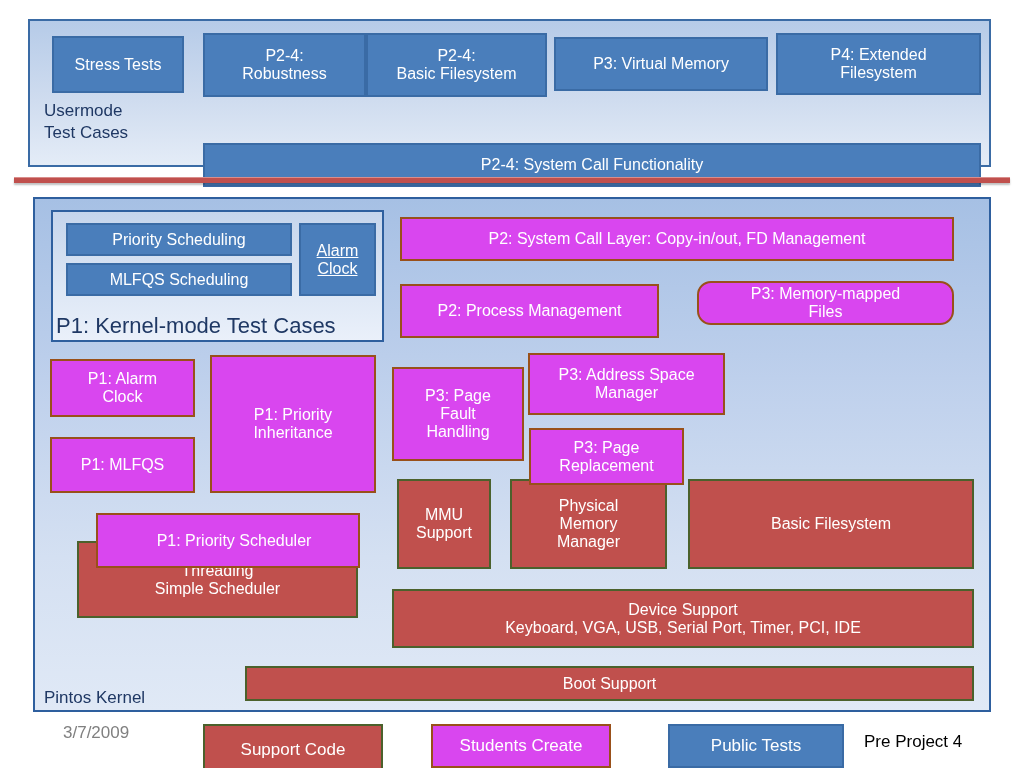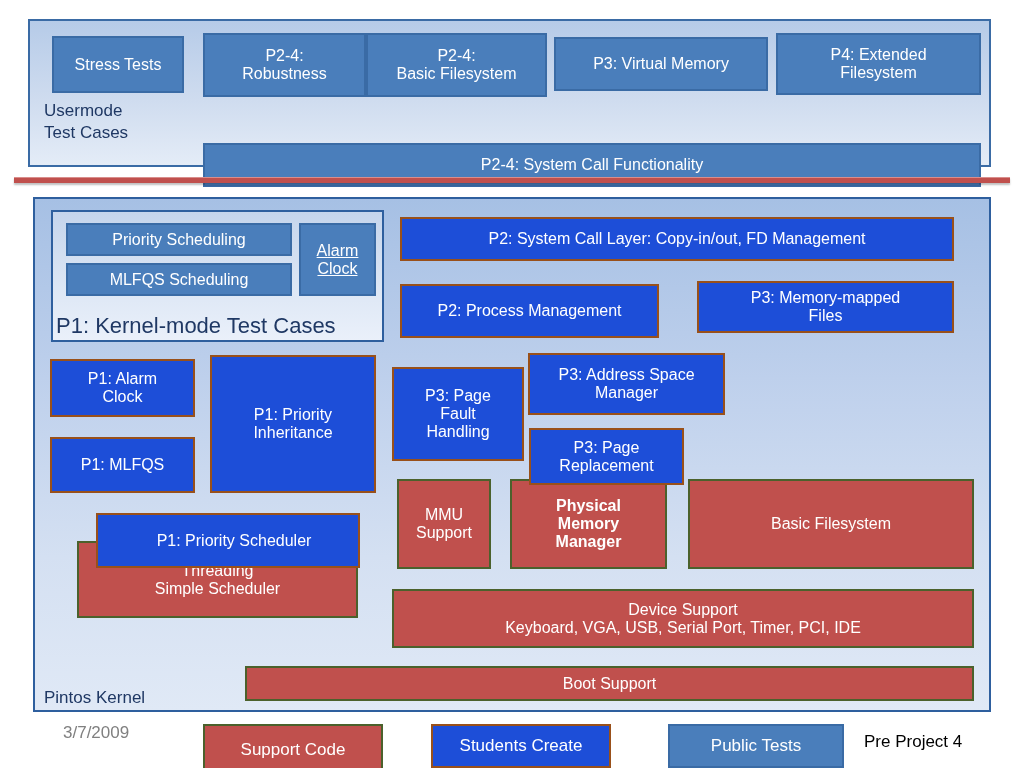--- a/index.html
+++ b/index.html
@@ -105,21 +105,21 @@
     position: absolute;
     left: 56px;
     top: 313px;
     color: #1f3864;
     font-size: 22px;
     text-align: left;
   }
 
   
   .orange {
-    background: #1d4ed8;
+    background: #d946ef;
     border: 2px solid #99501a;
     font-size: 16px;
   }
 
   
   .red {
     background: #c0504d;
     border: 2px solid #4b612c;
     font-size: 16px;
   }
@@ -183,42 +183,42 @@
 
 <div class="box blue" style="left:66px; top:263px; width:226px; height:33px;">MLFQS Scheduling</div>
 
 <div class="box blue" style="left:299px; top:223px; width:77px; height:73px;text-decoration:underline;">Alarm
 Clock</div>
 
 <div class="box orange" style="left:400px; top:217px; width:554px; height:44px;">P2: System Call Layer: Copy-in/out, FD Management</div>
 
 <div class="box orange" style="left:400px; top:284px; width:259px; height:54px;">P2: Process Management</div>
 
-<div class="box orange" style="left:697px; top:281px; width:257px; height:52px;">P3: Memory-mapped
+<div class="box orange" style="left:697px; top:281px; width:257px; height:44px;border-radius:14px;">P3: Memory-mapped
 Files</div>
 
 <div class="box orange" style="left:50px; top:359px; width:145px; height:58px;">P1: Alarm
 Clock</div>
 
 <div class="box orange" style="left:50px; top:437px; width:145px; height:56px;">P1: MLFQS</div>
 
 <div class="box orange" style="left:210px; top:355px; width:166px; height:138px;">P1: Priority
 Inheritance</div>
 
 <div class="box orange" style="left:392px; top:367px; width:132px; height:94px;">P3: Page
 Fault
 Handling</div>
 
 <div class="box orange" style="left:528px; top:353px; width:197px; height:62px;">P3: Address Space
 Manager</div>
 
 <div class="box red" style="left:397px; top:479px; width:94px; height:90px;">MMU
 Support</div>
 
-<div class="box red" style="left:510px; top:479px; width:157px; height:90px;font-weight:bold;">Physical
+<div class="box red" style="left:510px; top:479px; width:157px; height:90px;">Physical
 Memory
 Manager</div>
 
 <div class="box red" style="left:688px; top:479px; width:286px; height:90px;">Basic Filesystem</div>
 
 <div class="box red" style="left:77px; top:541px; width:281px; height:77px;">Threading
 Simple Scheduler</div>
 
 <div class="box red" style="left:392px; top:589px; width:582px; height:59px;">Device Support
 Keyboard, VGA, USB, Serial Port, Timer, PCI, IDE</div>

